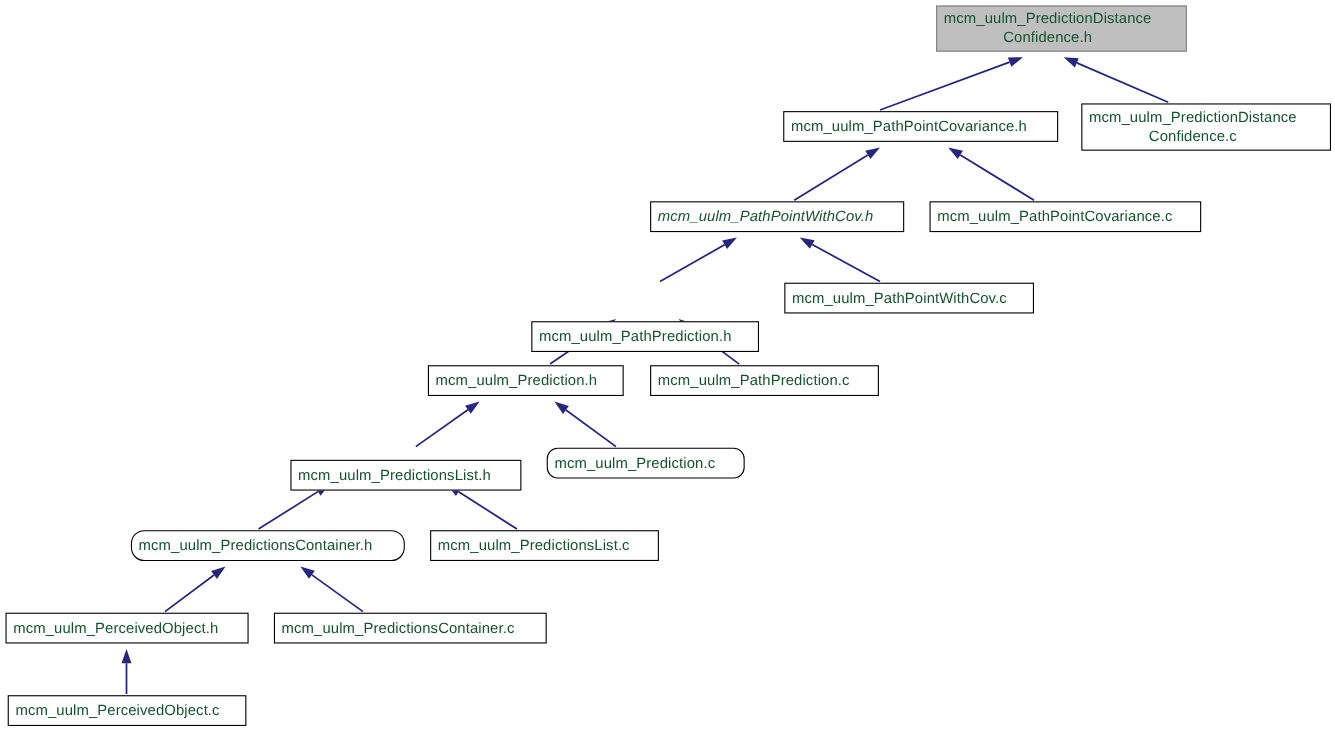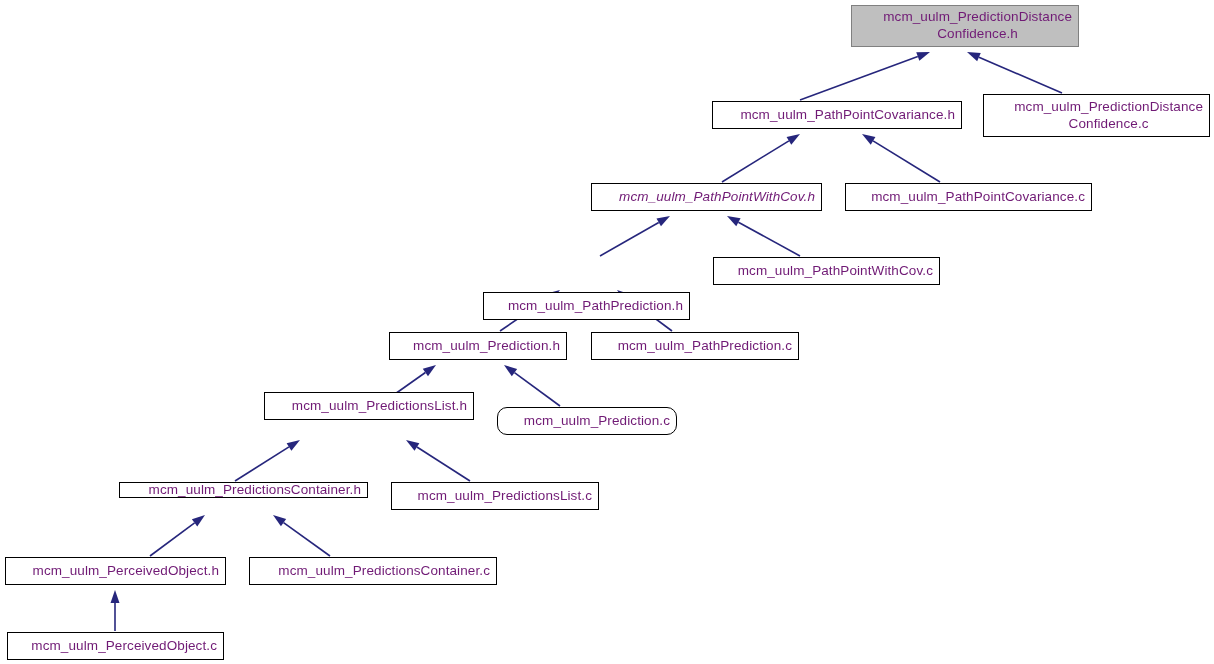--- a/index.html
+++ b/index.html
@@ -23,25 +23,25 @@
     left: 0;
     top: 0;
     width: 1214px;
     height: 664px;
   }
   .node-box {
     position: absolute;
     box-sizing: border-box;
     display: flex;
     align-items: center;
-    justify-content: flex-end;
+    justify-content: flex-start;
     text-align: center;
     background: #ffffff;
     border: 1px solid #000000;
-    color: #701a75;
+    color: #14532d;
     font-family: "Liberation Sans", sans-serif;
     font-size: 13.5px;
     line-height: 1.25;
     letter-spacing: 0.1px;
     white-space: pre-line;
     cursor: pointer;
     user-select: none;
   }
   .node-box.root {
     background: #bfbfbf;
@@ -102,22 +102,22 @@
       <div class="node-box root" style="left: 851px; top: 5px; width: 228px; height: 42px;"><span class="node-label">mcm_uulm_PredictionDistance
 Confidence.h</span></div>
       <div class="node-box" style="left: 983px; top: 94px; width: 227px; height: 43px;"><span class="node-label">mcm_uulm_PredictionDistance
 Confidence.c</span></div>
       <div class="node-box" style="left: 712px; top: 101px; width: 250px; height: 28px;"><span class="node-label">mcm_uulm_PathPointCovariance.h</span></div>
       <div class="node-box" style="left: 845px; top: 183px; width: 247px; height: 28px;"><span class="node-label">mcm_uulm_PathPointCovariance.c</span></div>
       <div class="node-box" style="left: 591px; top: 183px; width: 231px; height: 28px; font-style: italic;"><span class="node-label">mcm_uulm_PathPointWithCov.h</span></div>
       <div class="node-box" style="left: 713px; top: 257px; width: 227px; height: 28px;"><span class="node-label">mcm_uulm_PathPointWithCov.c</span></div>
       <div class="node-box" style="left: 483px; top: 257px; width: 207px; height: 28px; margin-top: 35px;"><span class="node-label">mcm_uulm_PathPrediction.h</span></div>
       <div class="node-box" style="left: 591px; top: 332px; width: 208px; height: 28px;"><span class="node-label">mcm_uulm_PathPrediction.c</span></div>
-      <div class="node-box" style="left: 389px; top: 332px; width: 178px; height: 28px; padding-left: 44px;"><span class="node-label">mcm_uulm_Prediction.h</span></div>
+      <div class="node-box" style="left: 389px; top: 332px; width: 178px; height: 28px;"><span class="node-label">mcm_uulm_Prediction.h</span></div>
       <div class="node-box" style="left: 497px; top: 407px; width: 180px; height: 28px; border-radius: 10px;"><span class="node-label">mcm_uulm_Prediction.c</span></div>
-      <div class="node-box" style="left: 264px; top: 392px; width: 210px; height: 28px;"><span class="node-label">mcm_uulm_PredictionsList.h</span></div>
+      <div class="node-box" style="left: 264px; top: 418px; width: 210px; height: 28px;"><span class="node-label">mcm_uulm_PredictionsList.h</span></div>
       <div class="node-box" style="left: 391px; top: 482px; width: 208px; height: 28px;"><span class="node-label">mcm_uulm_PredictionsList.c</span></div>
-      <div class="node-box" style="left: 119px; top: 482px; width: 249px; height: 16px;"><span class="node-label">mcm_uulm_PredictionsContainer.h</span></div>
+      <div class="node-box" style="left: 119px; top: 482px; width: 249px; height: 28px; border-radius: 12px;"><span class="node-label">mcm_uulm_PredictionsContainer.h</span></div>
       <div class="node-box" style="left: 249px; top: 557px; width: 248px; height: 28px;"><span class="node-label">mcm_uulm_PredictionsContainer.c</span></div>
       <div class="node-box" style="left: 5px; top: 557px; width: 221px; height: 28px;"><span class="node-label">mcm_uulm_PerceivedObject.h</span></div>
       <div class="node-box" style="left: 7px; top: 632px; width: 217px; height: 28px;"><span class="node-label">mcm_uulm_PerceivedObject.c</span></div>
     </div>
 </div>
 
 </body></html>

